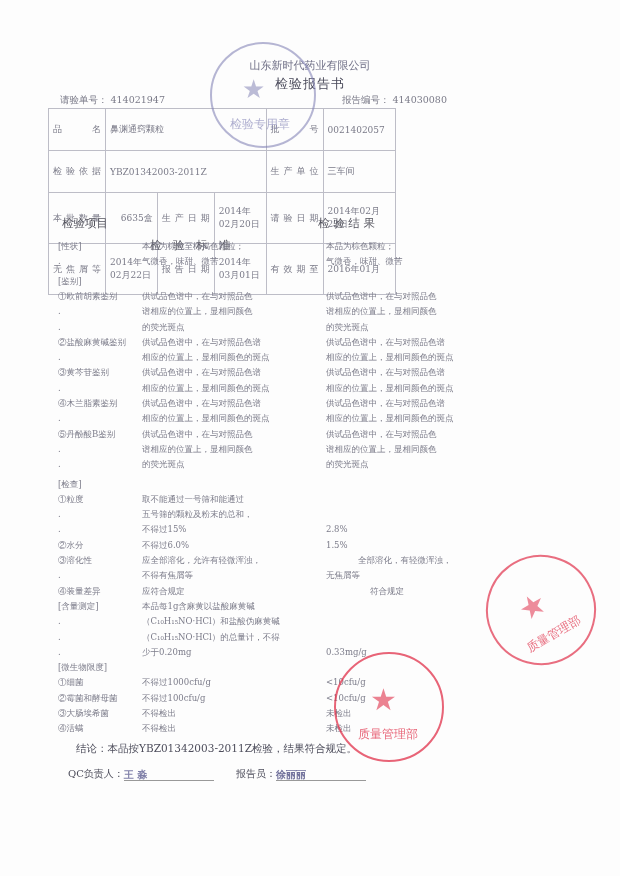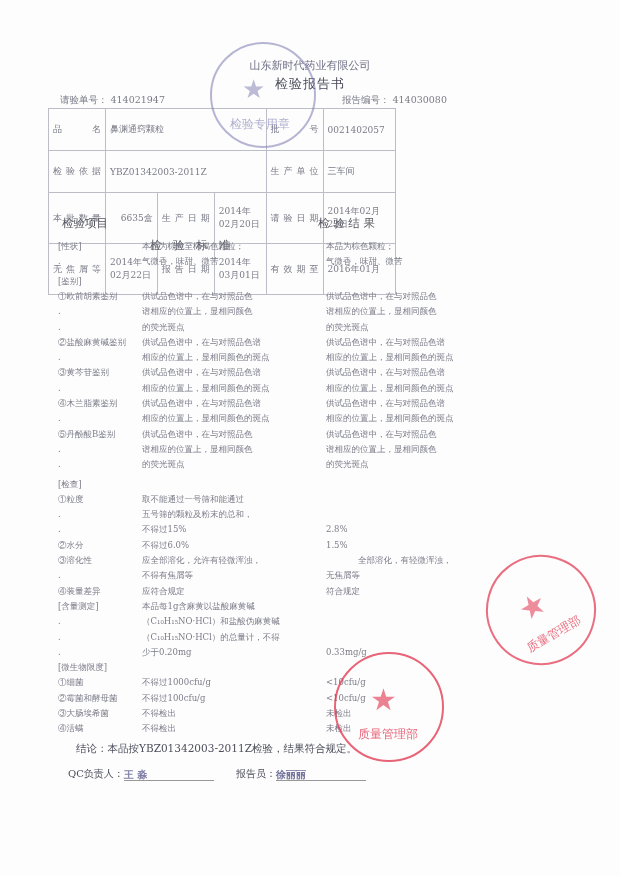--- a/index.html
+++ b/index.html
@@ -180,21 +180,21 @@
       <div class="row c3" style="top: 555px; margin-left: 32px;">全部溶化，有轻微浑浊，</div>
     </div>
     <div>
       <div class="row c1" style="top: 570.3px;">.</div>
       <div class="row c2" style="top: 570.3px;">不得有焦屑等</div>
       <div class="row c3" style="top: 570.3px;">无焦屑等</div>
     </div>
     <div>
       <div class="row c1" style="top: 585.6px;">④装量差异</div>
       <div class="row c2" style="top: 585.6px;">应符合规定</div>
-      <div class="row c3" style="top: 585.6px;">符合规定</div>
+      <div class="row c3" style="top: 585.6px; margin-left: 44px;">符合规定</div>
     </div>
     <div>
       <div class="row c1" style="top: 600.9px;">[含量测定]</div>
       <div class="row c2" style="top: 600.9px;">本品每1g含麻黄以盐酸麻黄碱</div>
       <div class="row c3" style="top: 600.9px;"></div>
     </div>
     <div>
       <div class="row c1" style="top: 616.2px;">.</div>
       <div class="row c2" style="top: 616.2px;">（C₁₀H₁₅NO·HCl）和盐酸伪麻黄碱</div>
       <div class="row c3" style="top: 616.2px;"></div>

